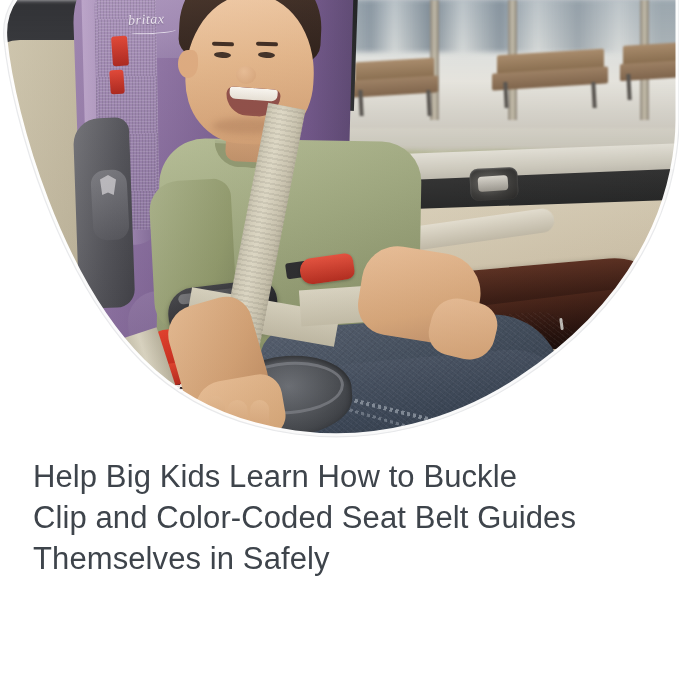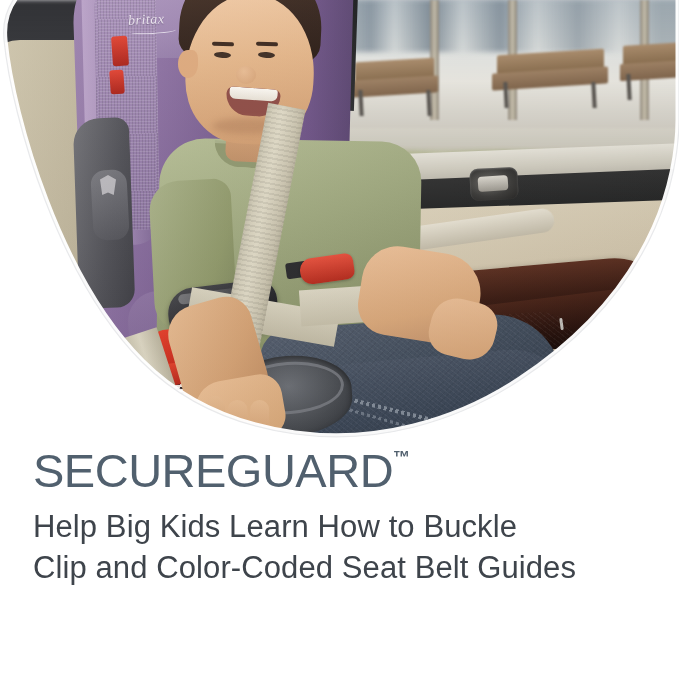--- a/index.html
+++ b/index.html
@@ -745,24 +745,21 @@
     </div>
 
     <svg id="photo-rim" viewBox="0 0 679 440">
       <path d="M 122,-40 L 679,-40 L 679,120 C 679,150 672,190 655,228 C 630,284 585,337 520,380 C 455,423 375,445 295,434 C 230,425 180,400 142,362 C 100,320 70,265 45,200 C 22,140 8,80 4,40 C 0,0 30,-40 122,-40 Z" fill="none" stroke="#ffffff" stroke-width="7" opacity="0.97"></path>
       <path d="M 122,-40 L 679,-40 L 679,120 C 679,150 672,190 655,228 C 630,284 585,337 520,380 C 455,423 375,445 295,434 C 230,425 180,400 142,362 C 100,320 70,265 45,200 C 22,140 8,80 4,40 C 0,0 30,-40 122,-40 Z" fill="none" stroke="#e2e4e6" stroke-width="1.2" opacity="0.8"></path>
     </svg>
   </div>
 
   <div id="text-block">
 
-    <div id="headline-row">
-      <span id="headline">SECUREGUARD</span>
-      <sup id="headline-tm">™</sup>
-    </div>
 
     <div id="subtitle">
       <span class="sub-line">Help Big Kids Learn How to Buckle</span>
       <span class="sub-line">Clip and Color-Coded Seat Belt Guides</span>
+      <span class="sub-line">Themselves in Safely</span>
     </div>
 
   </div>
 </div>
 
 </body></html>

